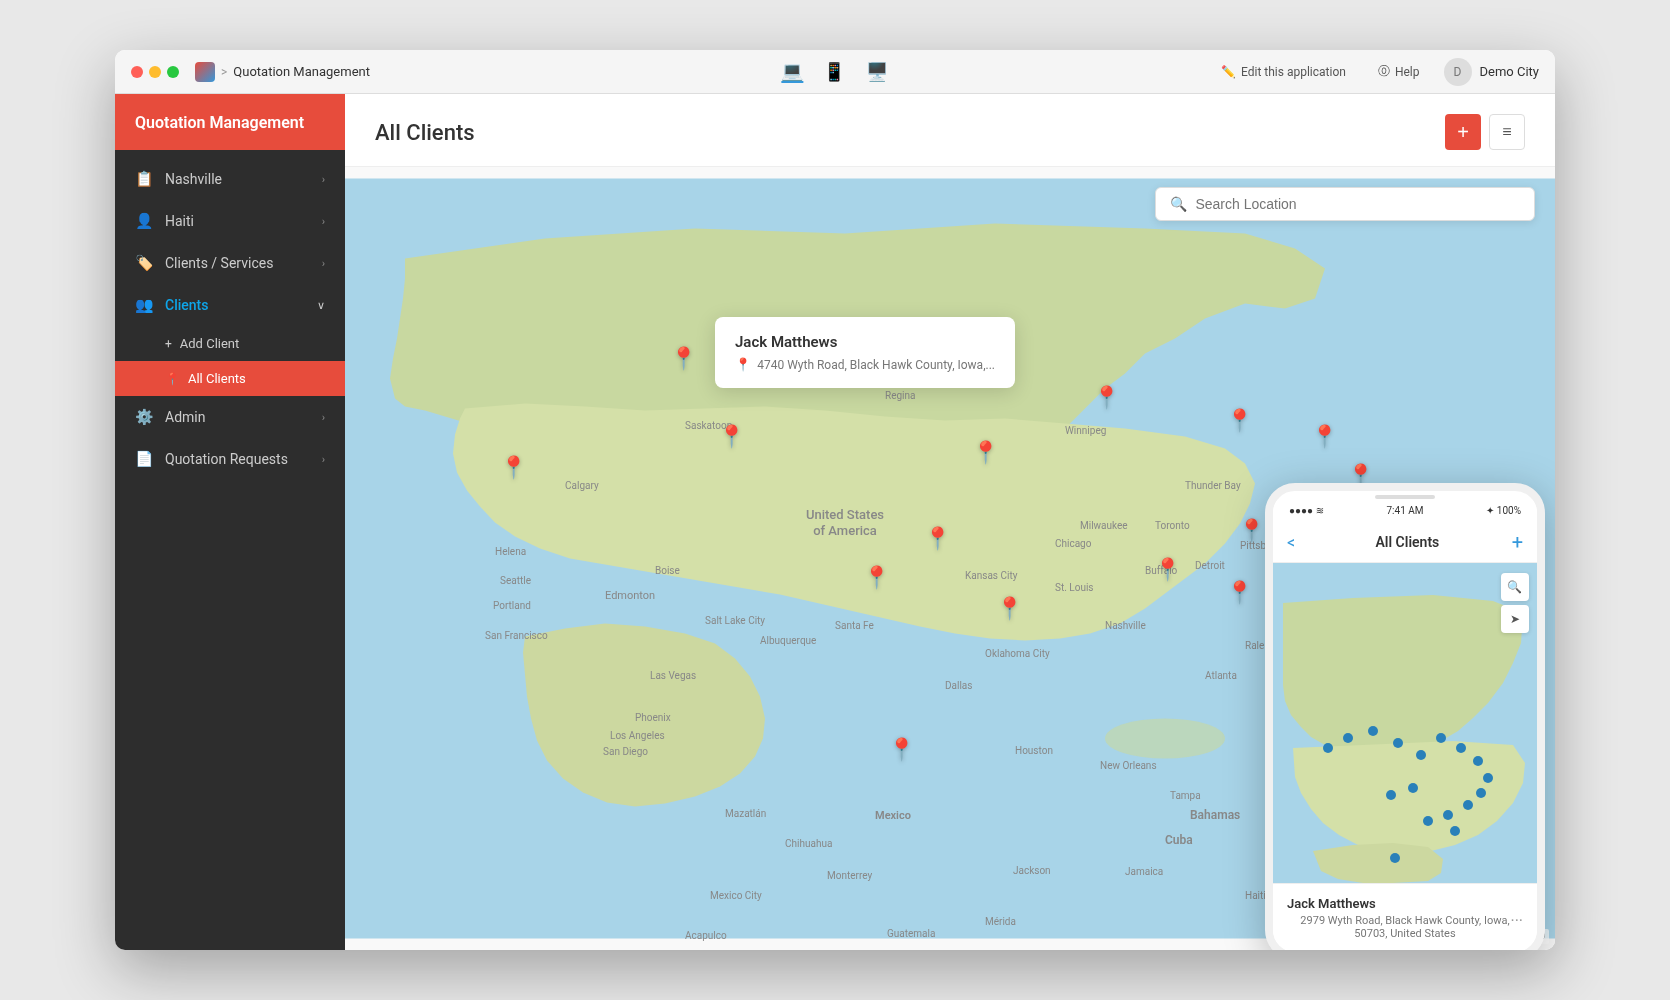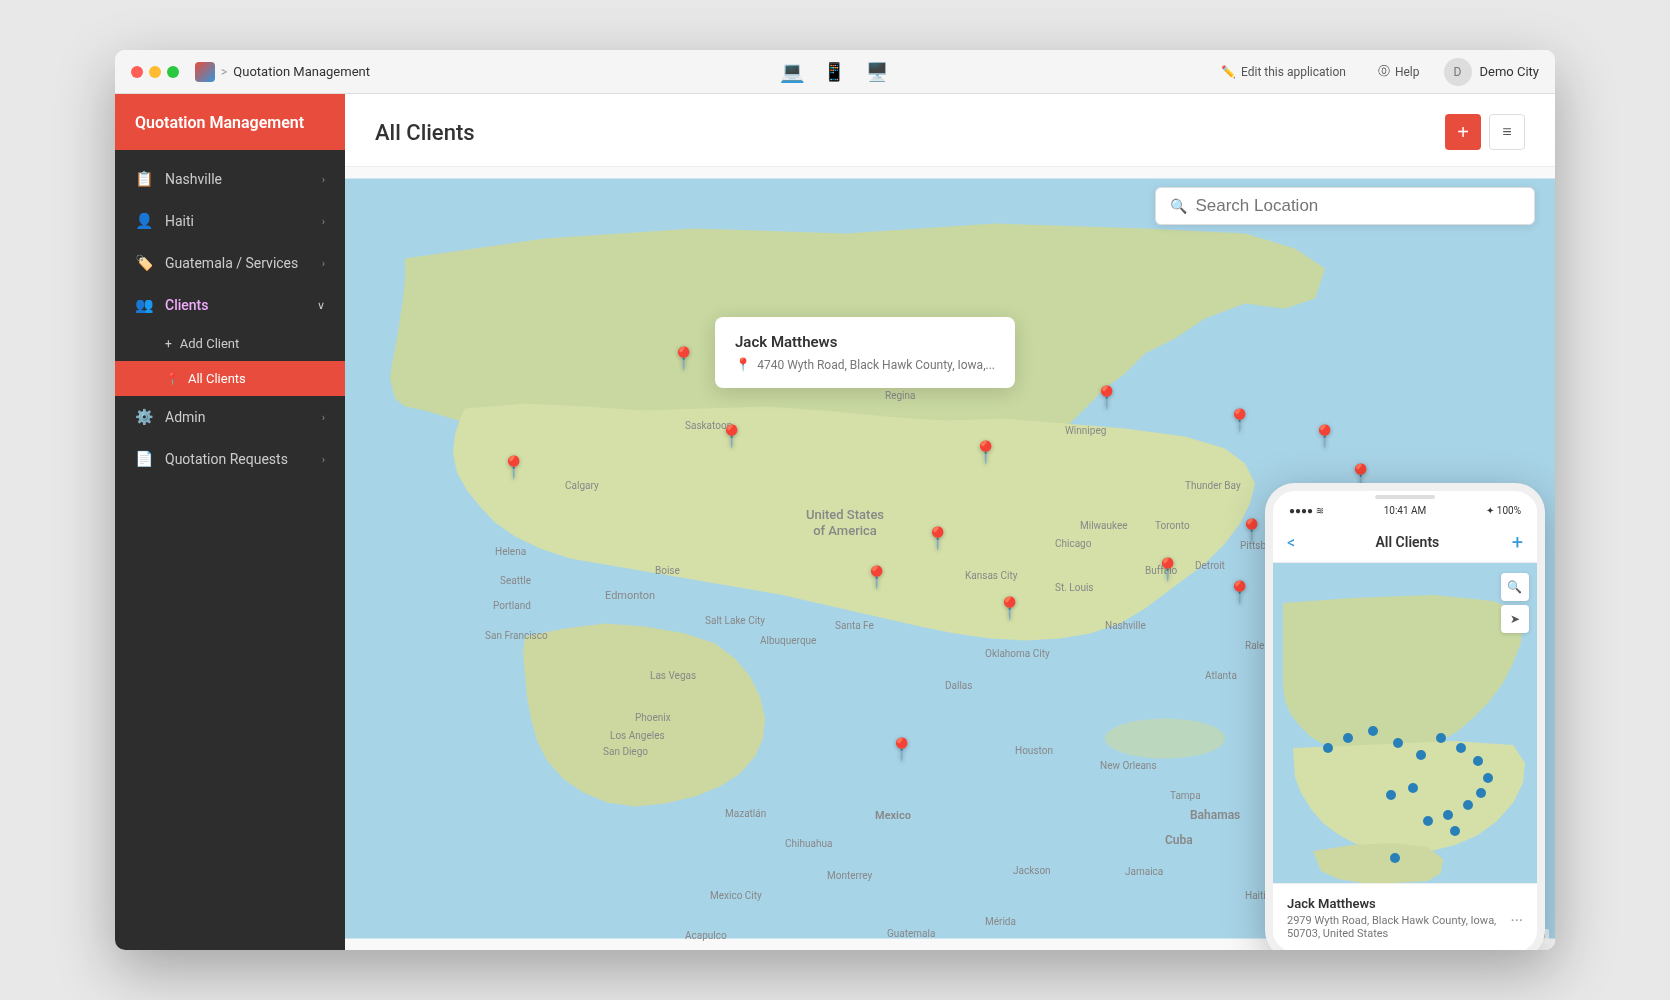--- a/index.html
+++ b/index.html
@@ -230,21 +230,21 @@
       align-items: center;
       padding: 8px 14px;
       width: 380px;
       box-shadow: 0 2px 8px rgba(0,0,0,0.1);
       z-index: 10;
     }
     .search-icon { color: #999; margin-right: 8px; font-size: 14px; }
     .search-input {
       border: none;
       outline: none;
-      font-size: 17px;
+      font-size: 14px;
       color: #999;
       flex: 1;
       background: transparent;
     }
     
     .map-popup {
       position: absolute;
       top: 150px;
       left: 370px;
       background: #fff;
@@ -351,20 +351,21 @@
     }
     .mobile-client-name {
       font-size: 13px;
       font-weight: 600;
       color: #333;
       margin-bottom: 3px;
     }
     .mobile-client-addr {
       font-size: 11px;
       color: #777;
+      text-align: center;
     }
     .mobile-card-menu {
       position: absolute;
       right: 14px;
       bottom: 22px;
       color: #999;
       font-size: 16px;
     }
     .copyright-notice {
       position: absolute;
@@ -445,26 +446,26 @@
           <span>Nashville</span>
           <span class="nav-chevron">›</span>
         </div>
         <div class="nav-item">
           <span class="nav-icon">👤</span>
           <span>Haiti</span>
           <span class="nav-chevron">›</span>
         </div>
         <div class="nav-item">
           <span class="nav-icon">🏷️</span>
-          <span>Guatemala / Services</span>
+          <span>Clients / Services</span>
           <span class="nav-chevron">›</span>
         </div>
         <div class="nav-item active-parent">
           <span class="nav-icon" style="color:#e74c3c">👥</span>
-          <span style="color:#f0abfc;font-weight:500">Clients</span>
+          <span style="color:#0ea5e9;font-weight:500">Clients</span>
           <span class="nav-chevron" style="color:#ccc">∨</span>
         </div>
         <div class="nav-sub-item">
           <span class="sub-icon">+</span>
           <span>Add Client</span>
         </div>
         <div class="nav-sub-item active">
           <span class="sub-icon">📍</span>
           <span>All Clients</span>
         </div>
@@ -600,21 +601,21 @@
         </div>
 
         
         <div class="copyright-notice">© Zoho © OpenMapTiles ©</div>
 
         
         <div class="mobile-mockup">
           <div class="mobile-notch"></div>
           <div class="mobile-status-bar">
             <span>●●●● ≋</span>
-            <span>10:41 AM</span>
+            <span>7:41 AM</span>
             <span>✦ <span>100%</span></span>
           </div>
           <div class="mobile-header">
             <span class="mobile-back">&lt;</span>
             <span class="mobile-title">All Clients</span>
             <span class="mobile-add">+</span>
           </div>
           <div class="mobile-map">
             
             <svg width="100%" height="100%" viewBox="0 0 264 320" xmlns="http://www.w3.org/2000/svg">

